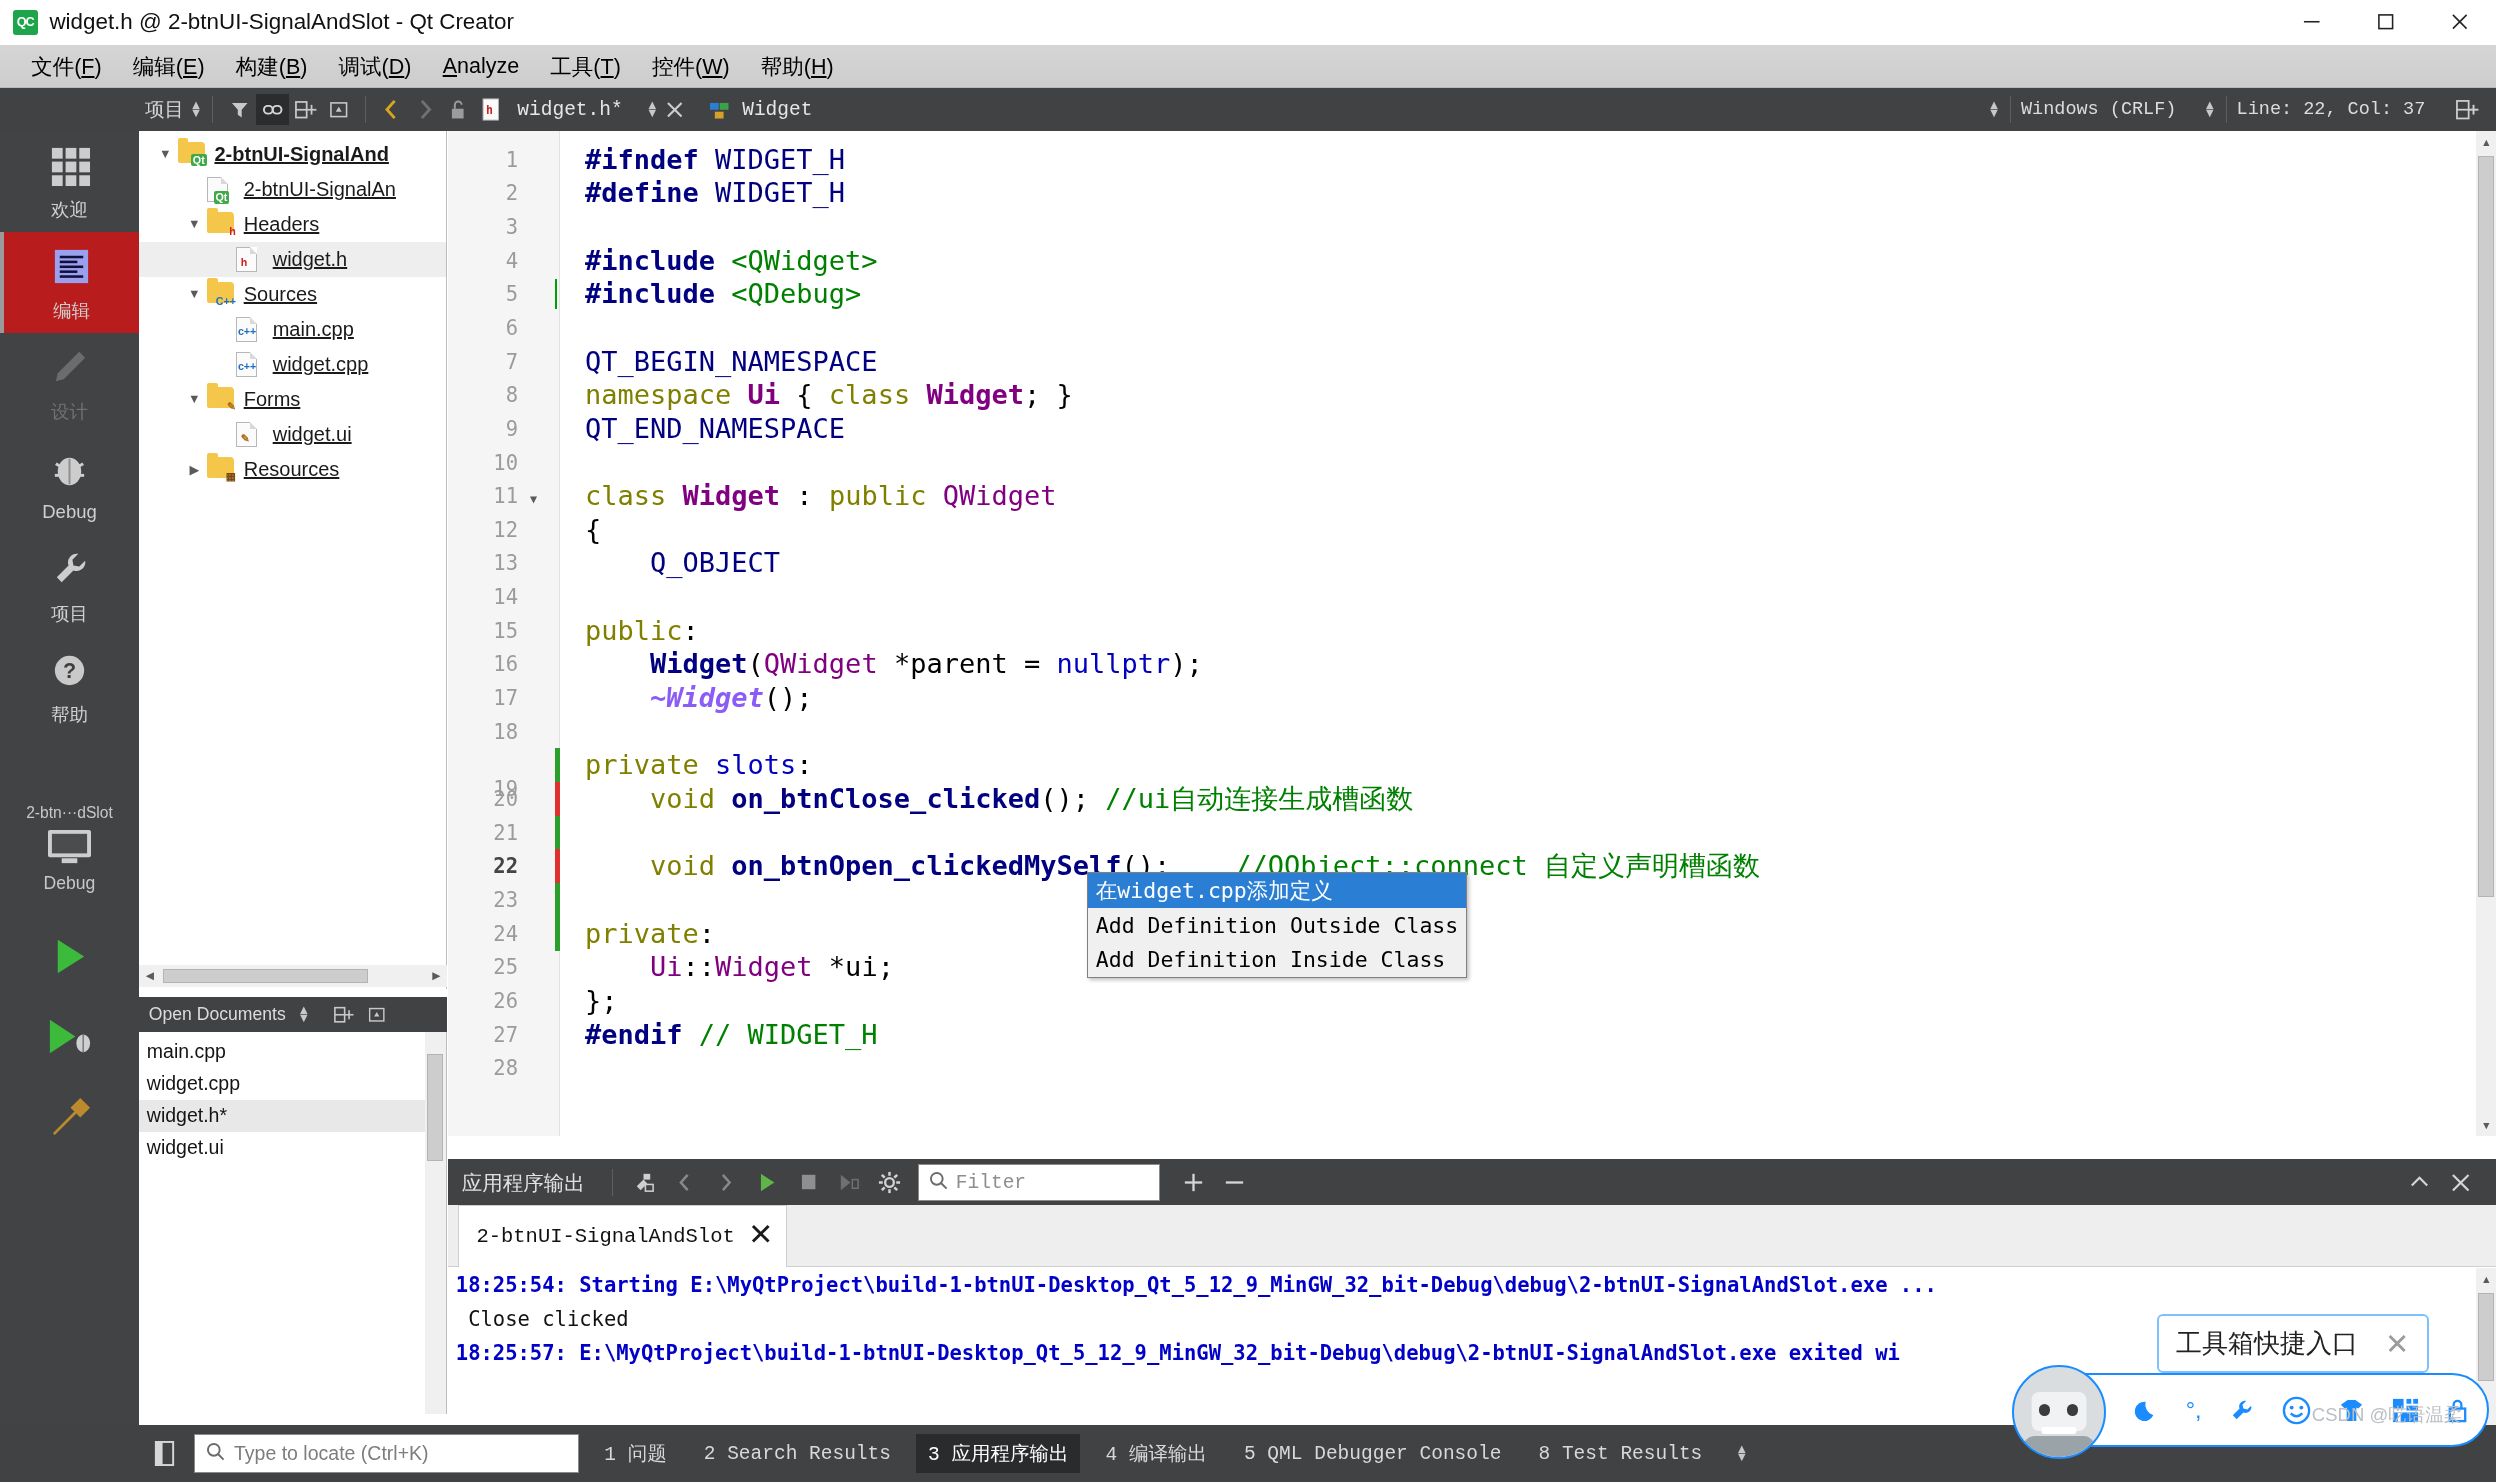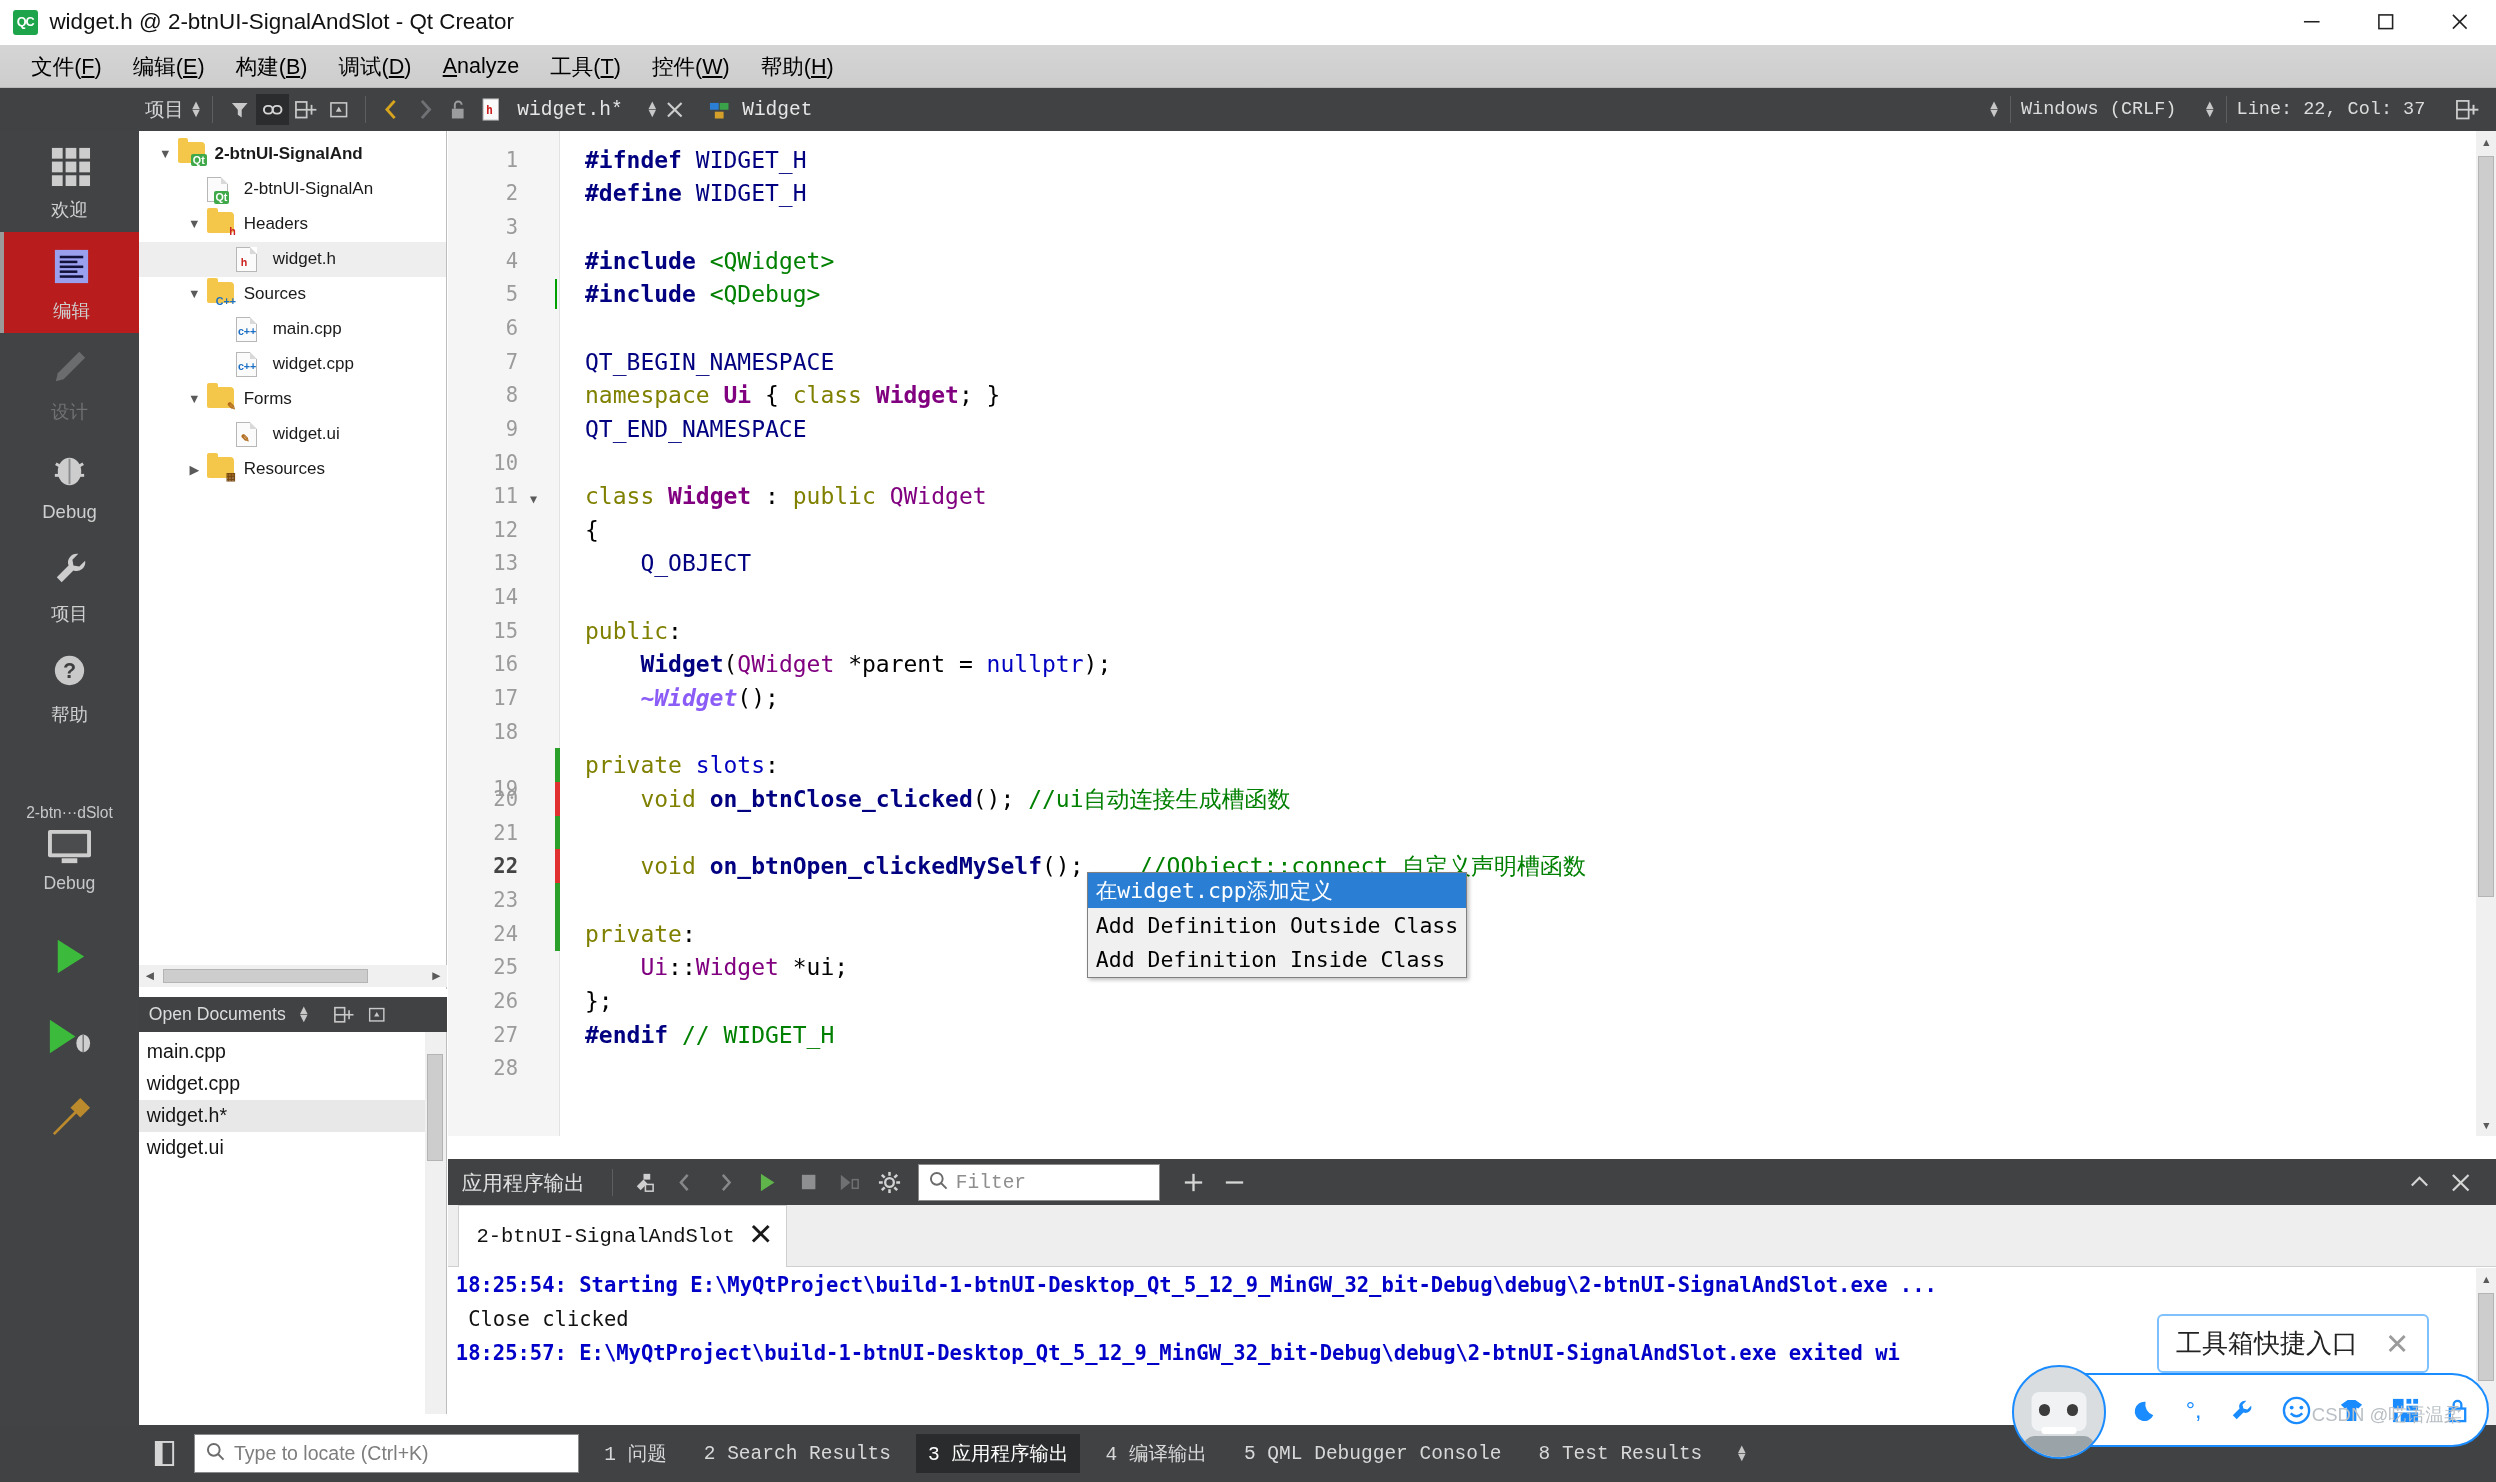--- a/index.html
+++ b/index.html
@@ -89,21 +89,21 @@
     background: #ffffff; border-right: 1px solid #bdbdbd;
   }
   .tree { padding-top: 5.9px; font-size: 19.5px; color: #1a1a1a; }
   .trow {
     display: flex; align-items: center; height: 35px; padding-left: 5.9px;
     white-space: nowrap; overflow: hidden;
   }
   .trow.sel { background: #eeeeee; }
   .arrow { width: 25px; text-align: center; color: #5a5a5a; font-size: 12.7px; }
   .ficon { width: 29px; height: 25px; margin-right: 7.8px; position: relative; flex: none;}
-  .tlabel { font-size: 17px; }
+  .tlabel { font-size: 20px; text-decoration: underline; }
   .tlabel.bold { font-weight: bold; }
 
   
   .fold { width: 27px; height: 21.5px; background: #f4c74b; border-radius: 2px 3.9px 3.9px 2px; position:relative; }
   .fold:before { content:""; position:absolute; left:0; top:-3.9px; width:10.7px; height:5.9px; background:#f4c74b; border-radius:2px 2px 0 0; }
   .badge { position: absolute; right: -2px; bottom: -2.9px; font-size: 10.7px; font-weight: bold; line-height: 1;}
   
   .doc { width: 21.5px; height: 25px; background: #fbfbfb; border: 1px solid #b7b7b7; position: relative; }
   .doc:after { content:""; position:absolute; right:-1px; top:-1px; border-width: 0 7.8px 7.8px 0; border-style: solid; border-color: #d9d9d9 #ffffff; }
 
@@ -142,21 +142,21 @@
   }
   .ln {
     position: absolute; left: 0; width: 70px; text-align: right;
     color: #9b9b9b; font-family: "DejaVu Sans Mono", monospace; font-size: 20.5px;
   }
   .ln.cur { color: #444; font-weight: bold; }
   .fold-tri { position: absolute; left: 82px; width: 15.6px; color: #5a5a5a; font-size: 11.7px; }
   .mark { position: absolute; left: 107px; width: 4.9px; }
   .ctext {
     position: absolute; left: 137px; white-space: pre;
-    font-family: "DejaVu Sans Mono", monospace; font-size: 23px; color: #000;
+    font-family: "DejaVu Sans Mono", monospace; font-size: 27px; color: #000;
   }
   .k-pre  { color: #000080; font-weight: 600; }       
   .k-inc  { color: #008000; }                          
   .k-kw   { color: #808000; }                          
   .k-kw2  { color: #0000c0; }                          
   .k-type { color: #800080; font-weight: bold; }       
   .k-type2{ color: #800080; }
   .k-fn   { color: #000080; font-weight: bold; }       
   .k-cmt  { color: #008000; }                          
   .k-mac  { color: #000080; }

